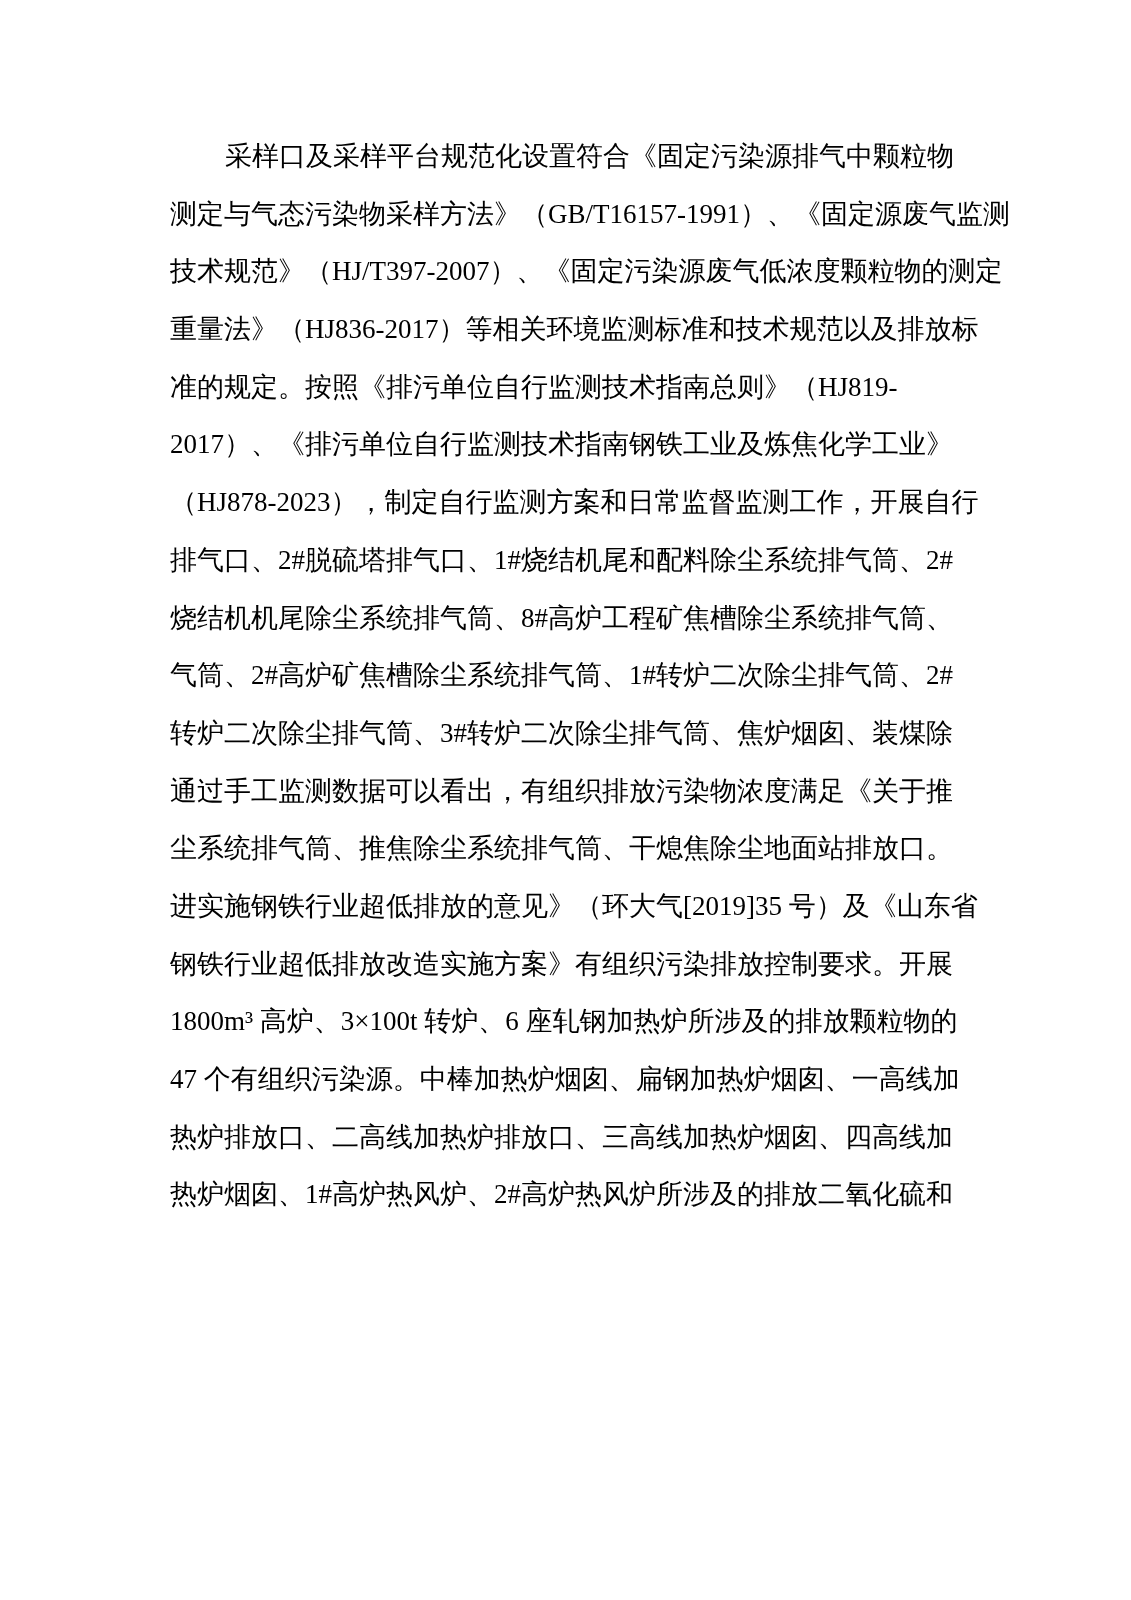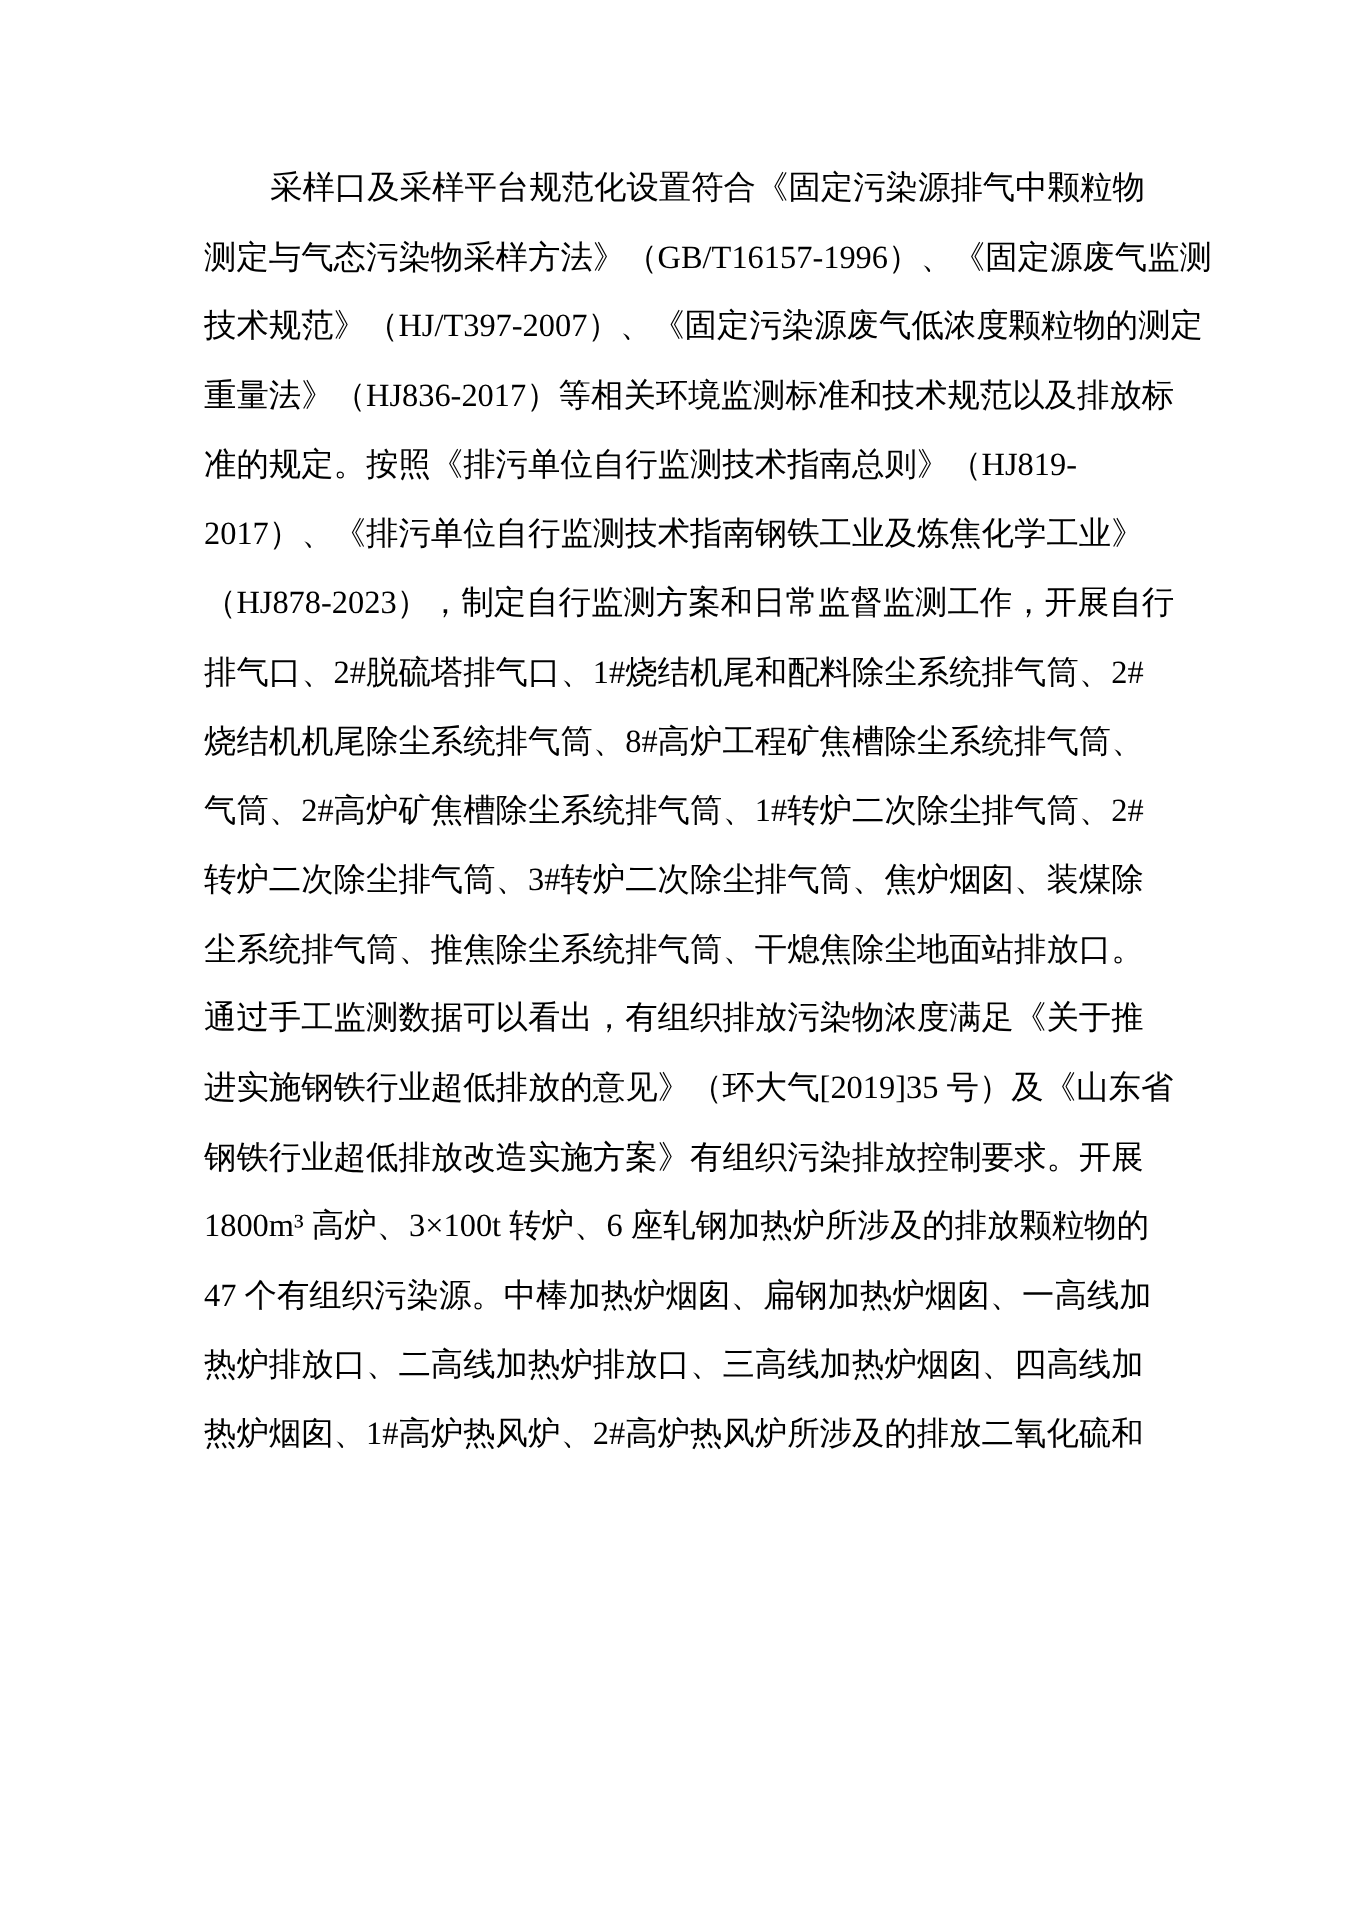--- a/index.html
+++ b/index.html
@@ -34,32 +34,32 @@
   .first-line {
     text-indent: 55px;
   }
 </style>
 </head>
 <body>
 
 <div class="page">
   <div class="text-block">
     <div class="text-line first-line">采样口及采样平台规范化设置符合《固定污染源排气中颗粒物</div>
-    <div class="text-line">测定与气态污染物采样方法》（GB/T16157-1996）、《固定源废气监测</div>
+    <div class="text-line">测定与气态污染物采样方法》（GB/T16157-1991）、《固定源废气监测</div>
     <div class="text-line">技术规范》（HJ/T397-2007）、《固定污染源废气低浓度颗粒物的测定</div>
     <div class="text-line">重量法》（HJ836-2017）等相关环境监测标准和技术规范以及排放标</div>
     <div class="text-line">准的规定。按照《排污单位自行监测技术指南总则》（HJ819-</div>
     <div class="text-line">2017）、《排污单位自行监测技术指南钢铁工业及炼焦化学工业》</div>
     <div class="text-line">（HJ878-2023），制定自行监测方案和日常监督监测工作，开展自行</div>
     <div class="text-line">排气口、2#脱硫塔排气口、1#烧结机尾和配料除尘系统排气筒、2#</div>
     <div class="text-line">烧结机机尾除尘系统排气筒、8#高炉工程矿焦槽除尘系统排气筒、</div>
     <div class="text-line">气筒、2#高炉矿焦槽除尘系统排气筒、1#转炉二次除尘排气筒、2#</div>
     <div class="text-line">转炉二次除尘排气筒、3#转炉二次除尘排气筒、焦炉烟囱、装煤除</div>
+    <div class="text-line">通过手工监测数据可以看出，有组织排放污染物浓度满足《关于推</div>
     <div class="text-line">尘系统排气筒、推焦除尘系统排气筒、干熄焦除尘地面站排放口。</div>
-    <div class="text-line">通过手工监测数据可以看出，有组织排放污染物浓度满足《关于推</div>
     <div class="text-line">进实施钢铁行业超低排放的意见》（环大气[2019]35 号）及《山东省</div>
     <div class="text-line">钢铁行业超低排放改造实施方案》有组织污染排放控制要求。开展</div>
     <div class="text-line">1800m³ 高炉、3×100t 转炉、6 座轧钢加热炉所涉及的排放颗粒物的</div>
     <div class="text-line">47 个有组织污染源。中棒加热炉烟囱、扁钢加热炉烟囱、一高线加</div>
     <div class="text-line">热炉排放口、二高线加热炉排放口、三高线加热炉烟囱、四高线加</div>
     <div class="text-line">热炉烟囱、1#高炉热风炉、2#高炉热风炉所涉及的排放二氧化硫和</div>
   </div>
 </div>
 
 </body></html>

